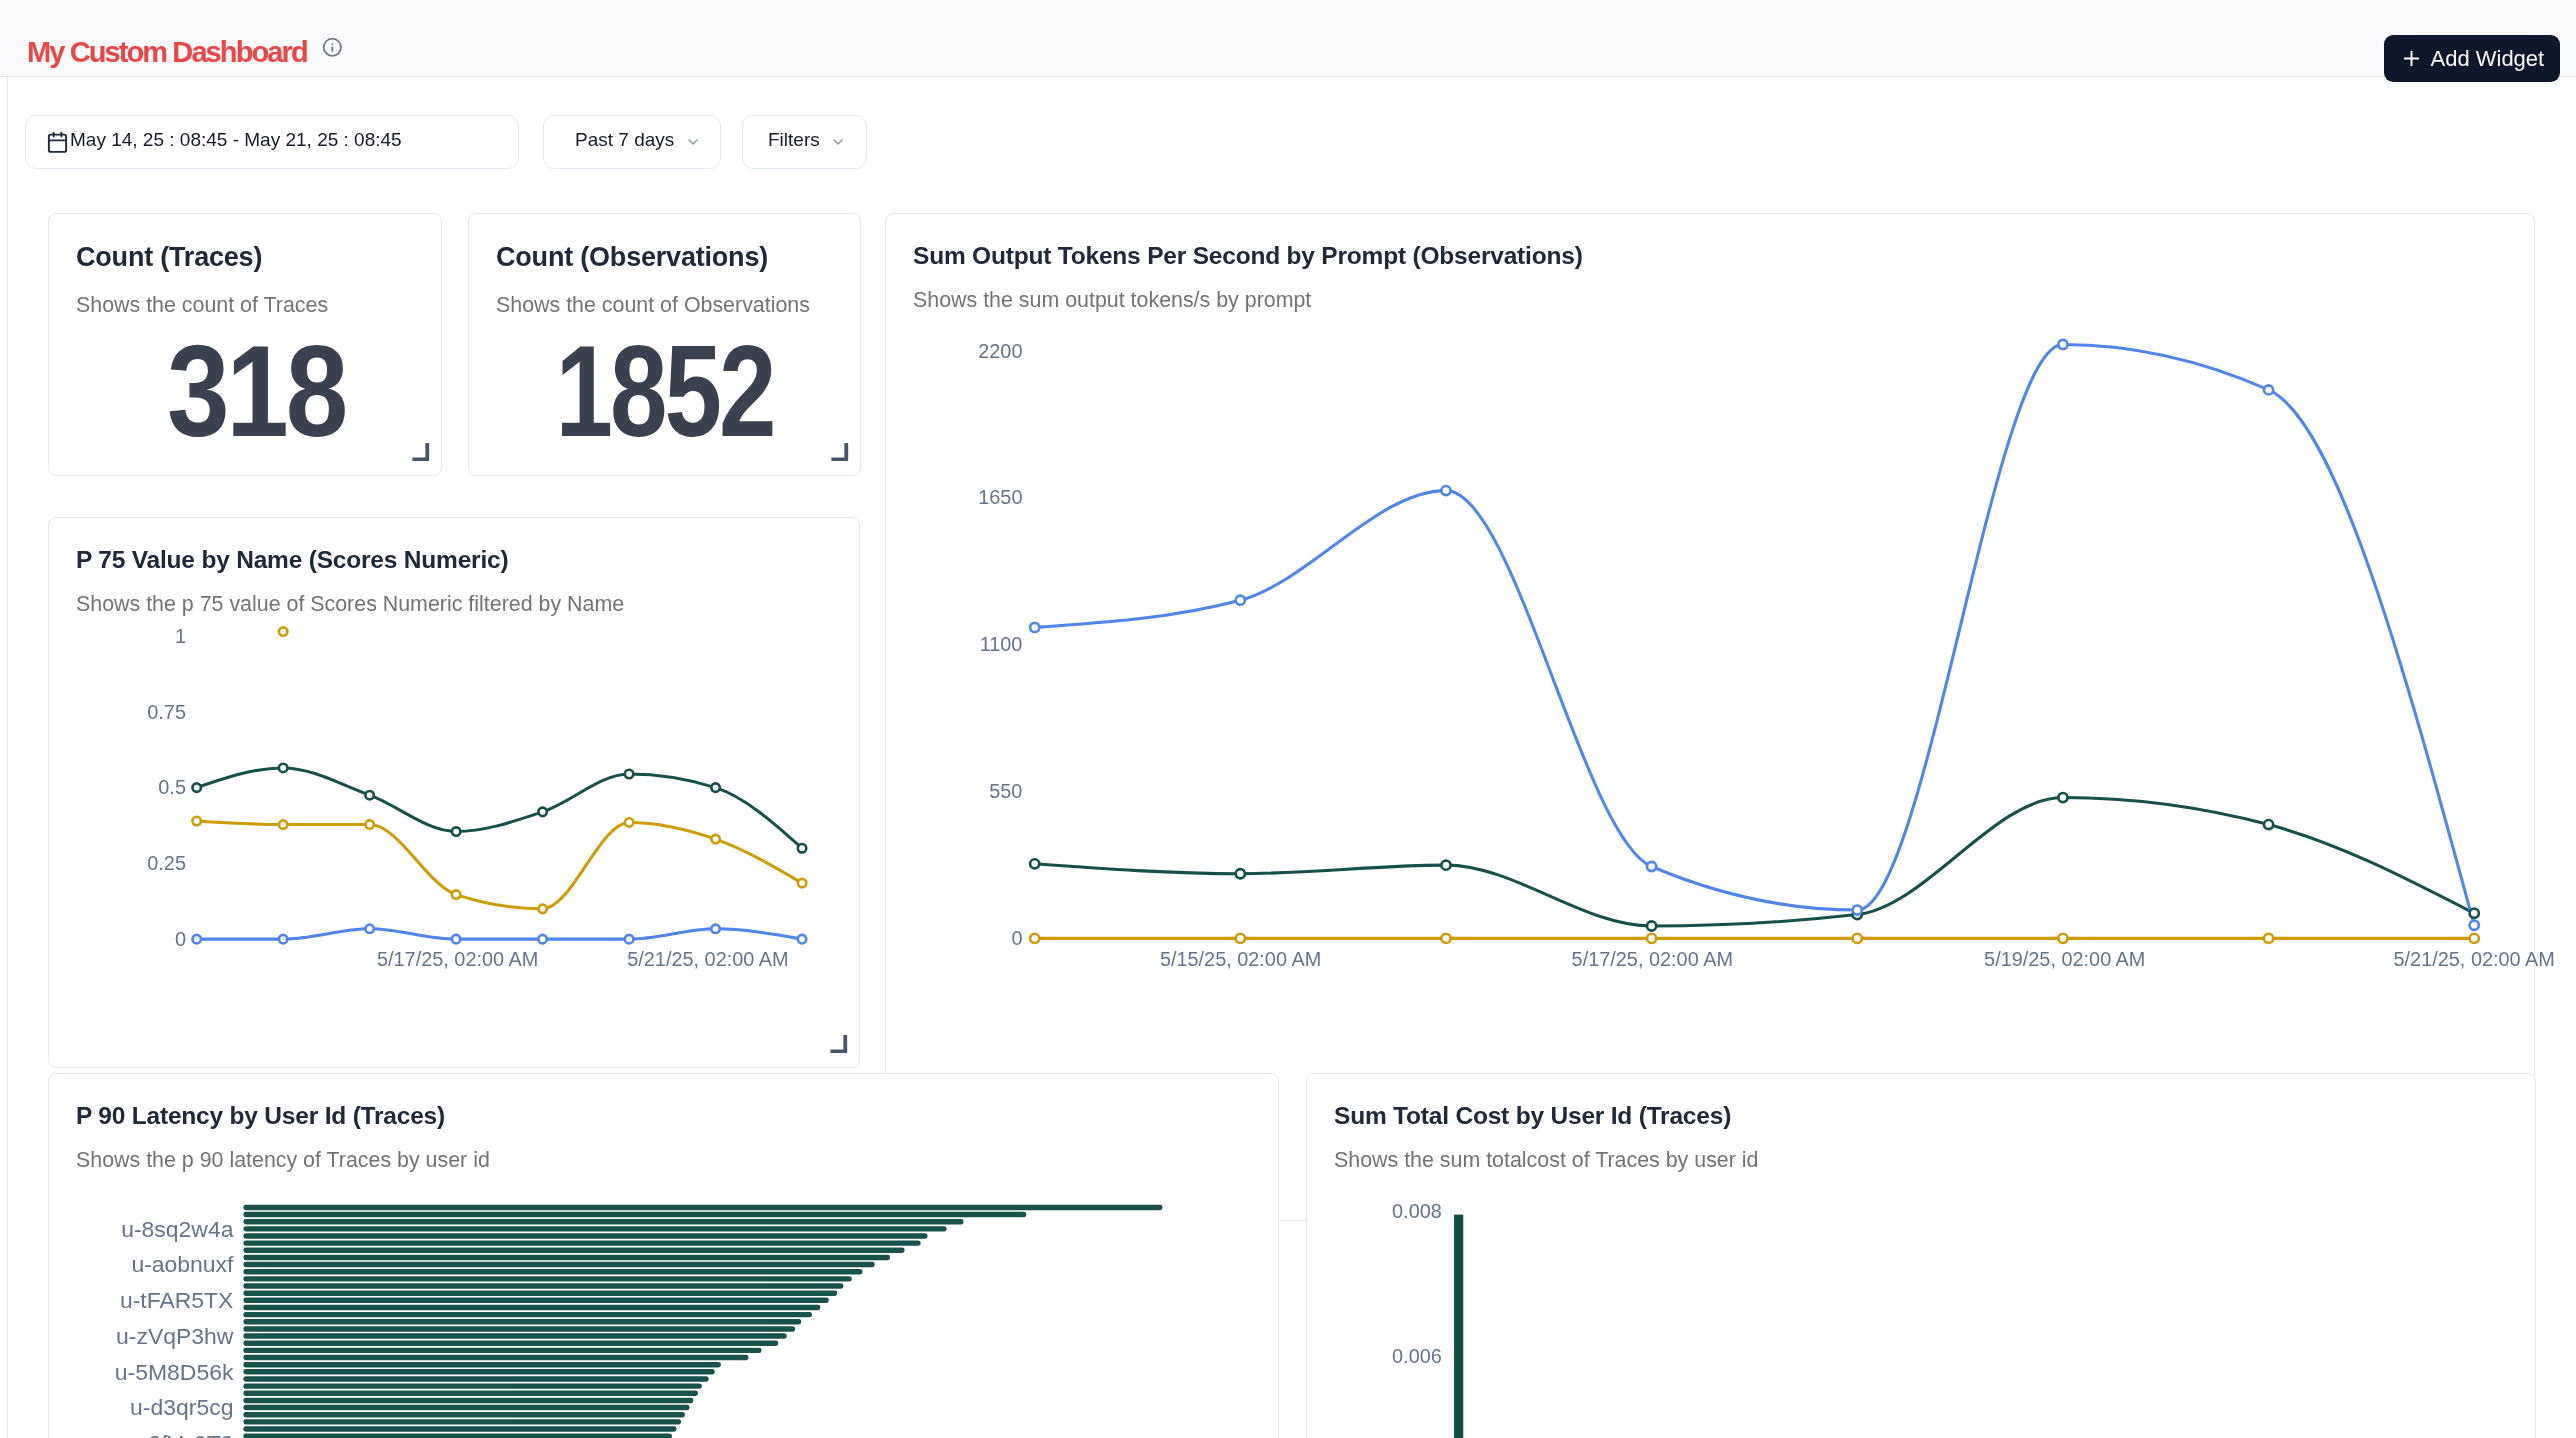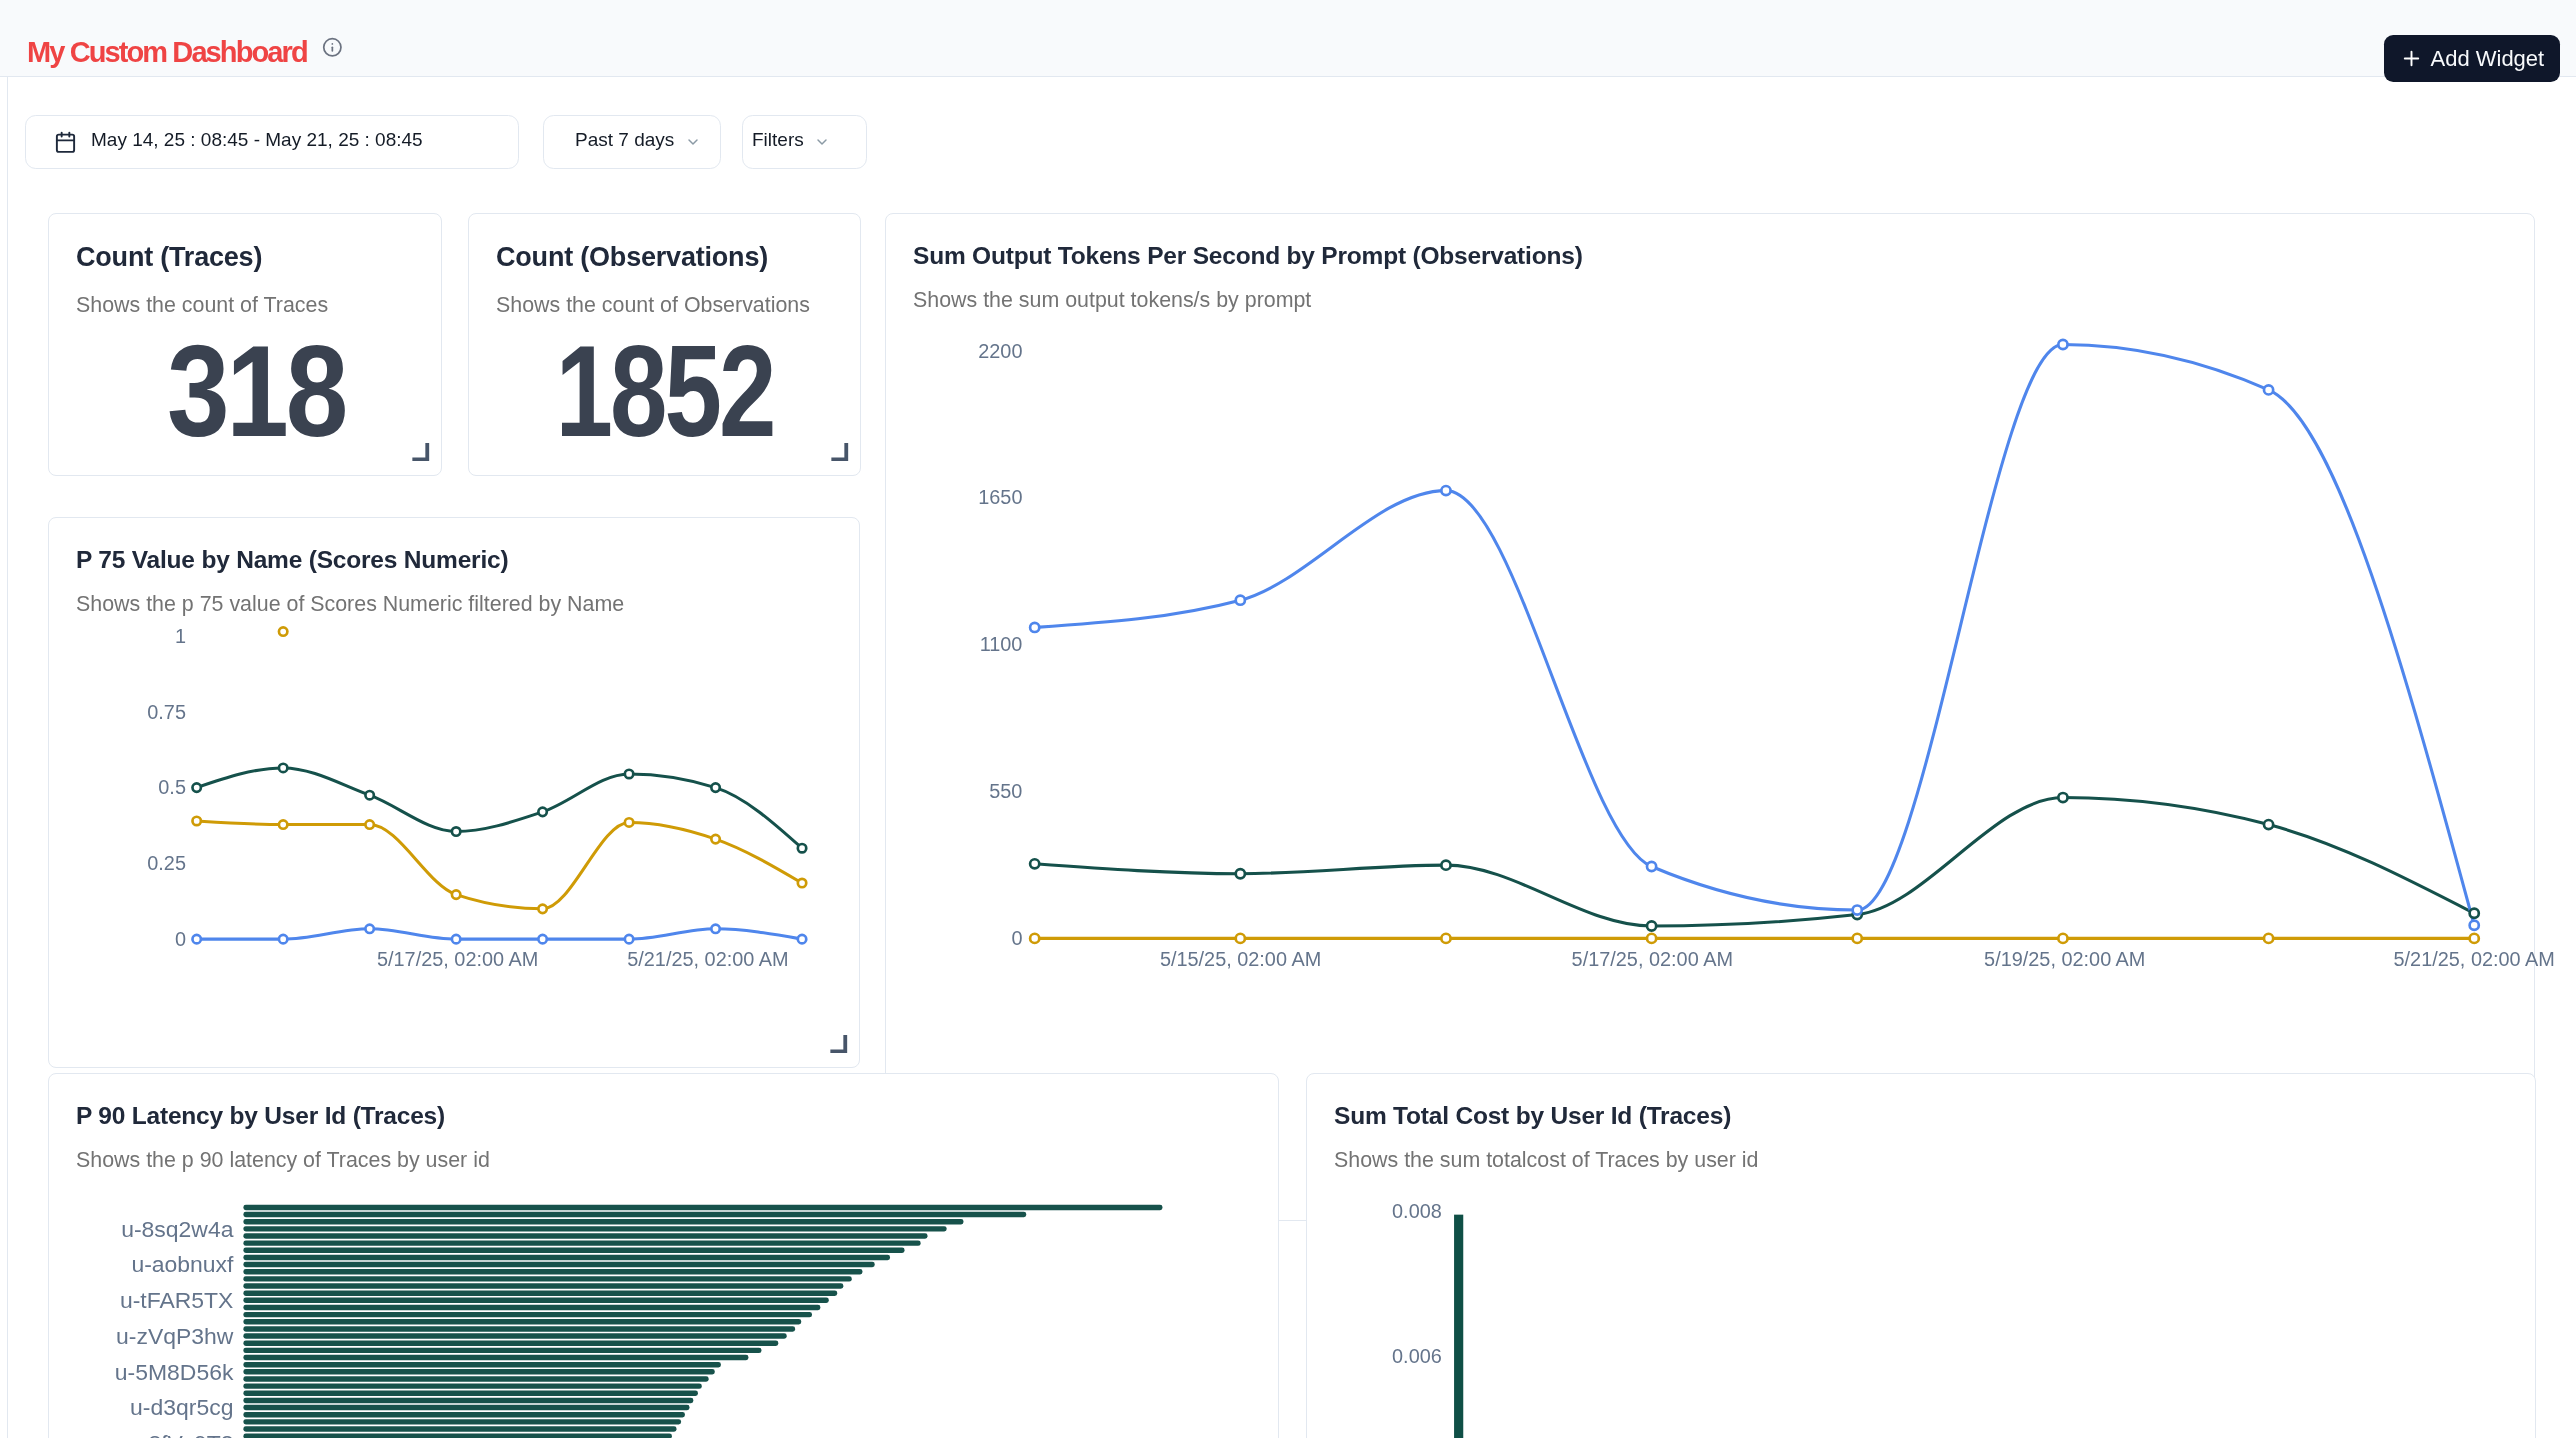--- a/index.html
+++ b/index.html
@@ -39,36 +39,36 @@
         <path d="M12 8h.01"></path>
       </svg></div>
   <div class="addbtn">
       <svg width="23" height="23" viewBox="0 0 24 24" fill="none" stroke="#fff" stroke-width="2" stroke-linecap="round" stroke-linejoin="round">
         <path d="M5 12h14"></path>
         <path d="M12 5v14"></path>
       </svg>
       <span>Add Widget</span>
     </div>
 </div>
-<div class="fbox" style="left:25px;width:494px;padding-left:28px;gap:14px">
+<div class="fbox" style="left:25px;width:494px;padding-left:20px;gap:1px">
     <svg width="23" height="24.5" viewBox="0 0 24 24" fill="none" stroke="#1e293b" stroke-width="2" stroke-linecap="round" stroke-linejoin="round">
       <path d="M8 2v4"></path>
       <path d="M16 2v4"></path>
       <rect x="3" y="4" width="18" height="18" rx="2"></rect>
       <path d="M3 10h18"></path>
     </svg>
     <span>May 14, 25 : 08:45 - May 21, 25 : 08:45</span>
   </div>
 <div class="fbox" style="left:543px;width:178px;padding-left:31px;gap:10.7px">
     <span>Past 7 days</span>
     <svg width="16" height="16" viewBox="0 0 24 24" fill="none" stroke="#8b9aa5" stroke-width="2.2" stroke-linecap="round" stroke-linejoin="round">
       <path d="m6 9 6 6 6-6"></path>
     </svg>
   </div>
-<div class="fbox" style="left:742px;width:125px;padding-left:9px;gap:10px">
+<div class="fbox" style="left:742px;width:125px;padding-left:25px;gap:10px">
     <span>Filters</span>
     <svg width="16" height="16" viewBox="0 0 24 24" fill="none" stroke="#8b9aa5" stroke-width="2.2" stroke-linecap="round" stroke-linejoin="round">
       <path d="m6 9 6 6 6-6"></path>
     </svg>
   </div>
 <div class="card" style="left:48px;top:207px;width:394px;height:263px">
     <div class="ct ctw">Count (Traces)</div>
     <div class="cd cdw">Shows the count of Traces</div>
     <svg class="rh" style="right:11.5px;bottom:13.8px" width="20" height="21.4" viewBox="0 0 26 28">
       <path d="M3 25.5 H22.5 V4" fill="none" stroke="#475569" stroke-width="5"></path>

